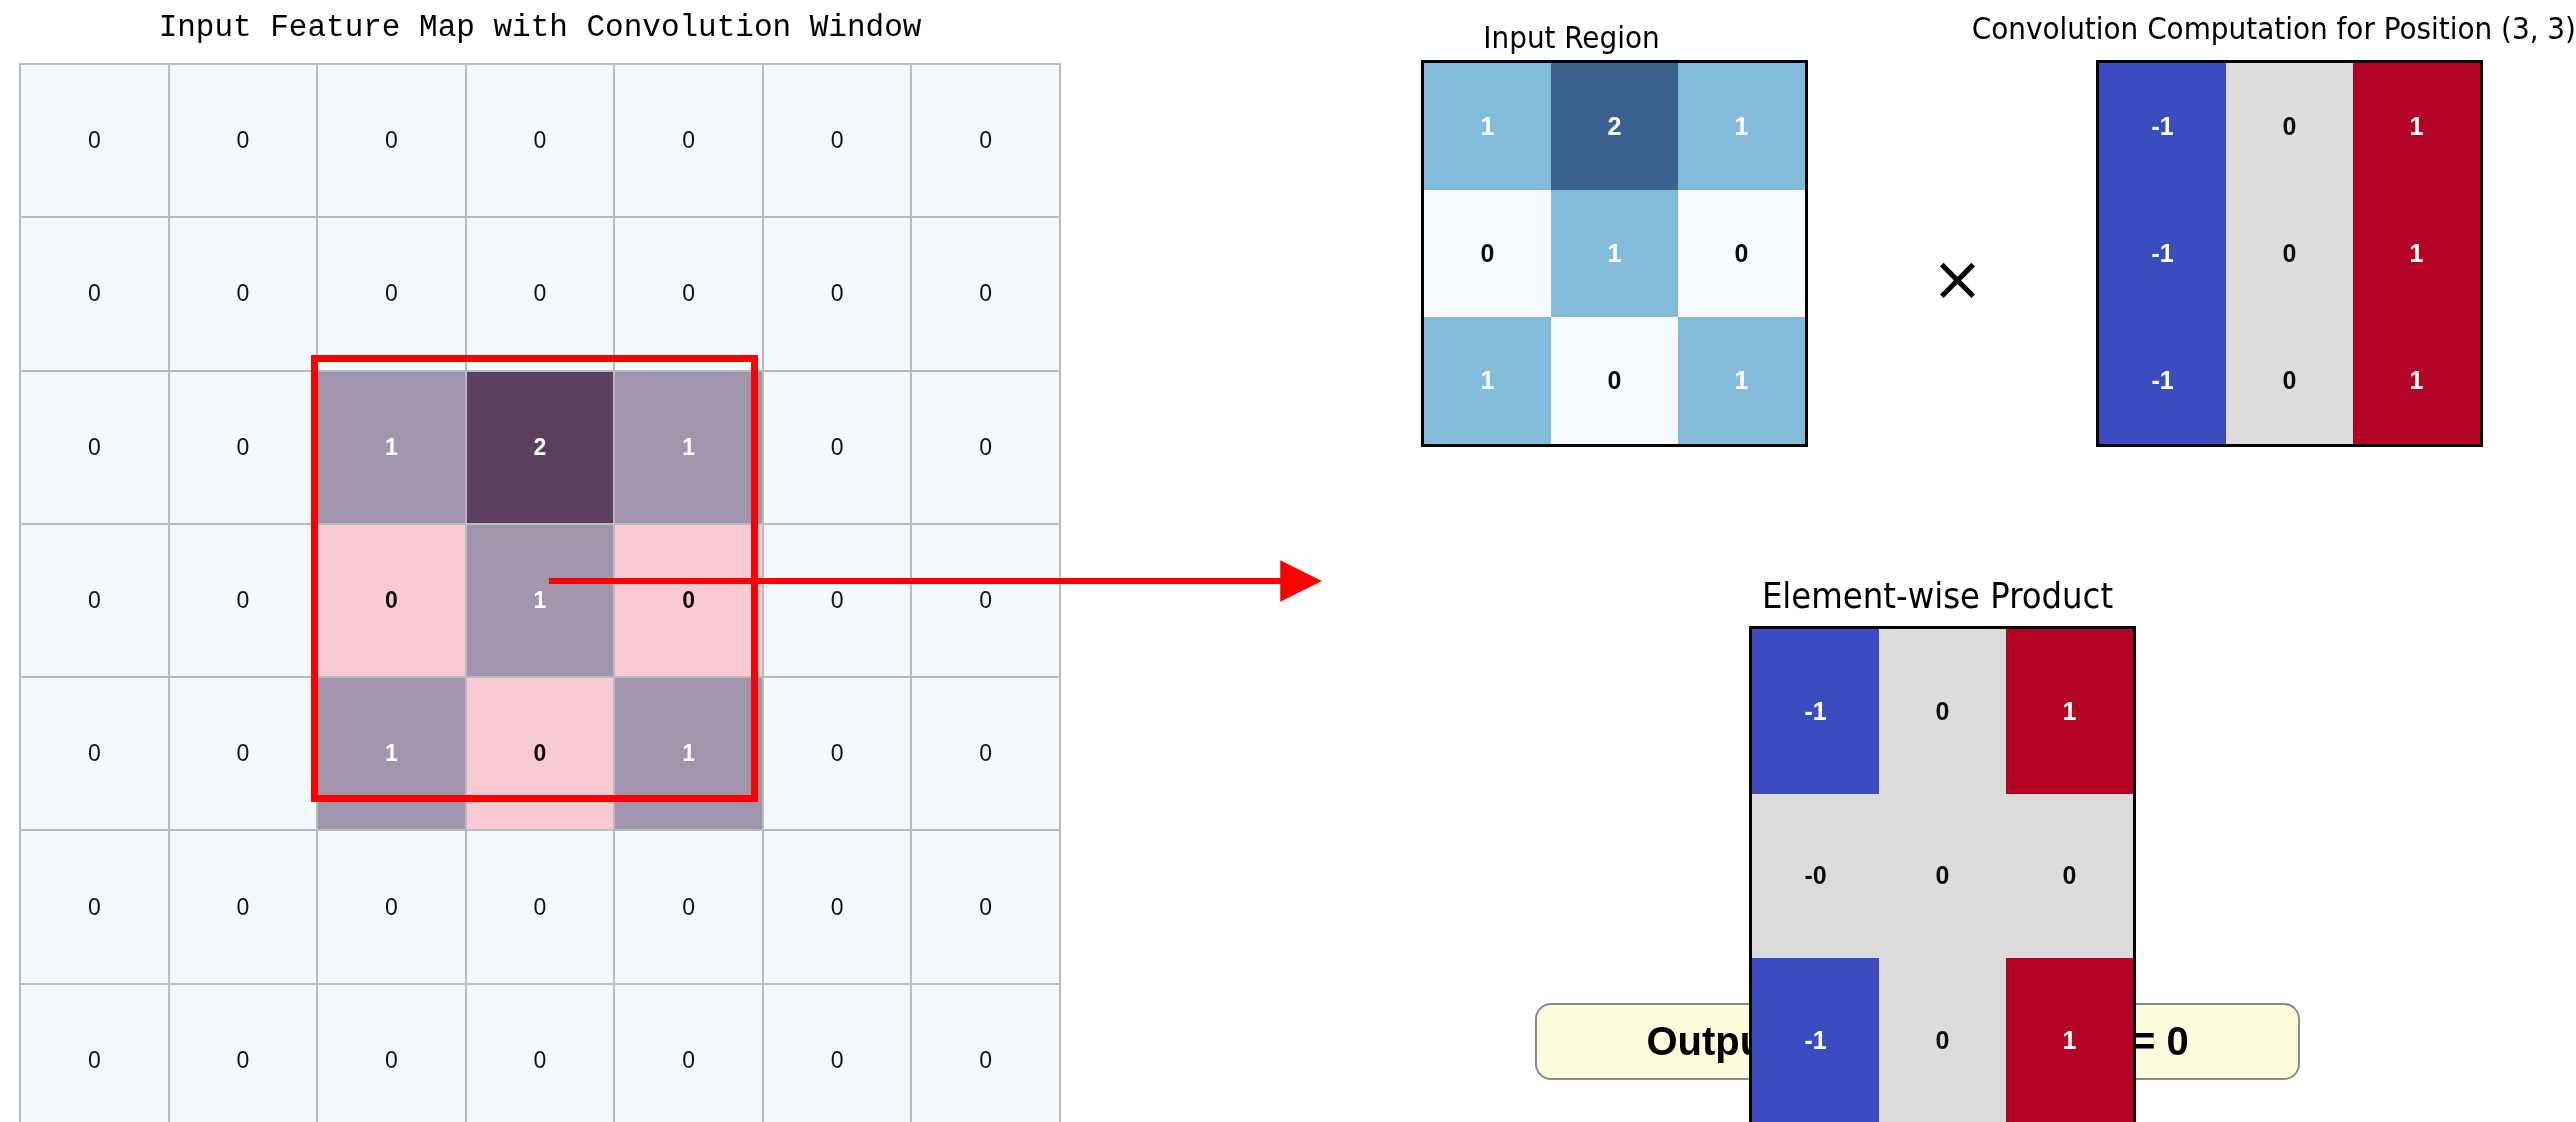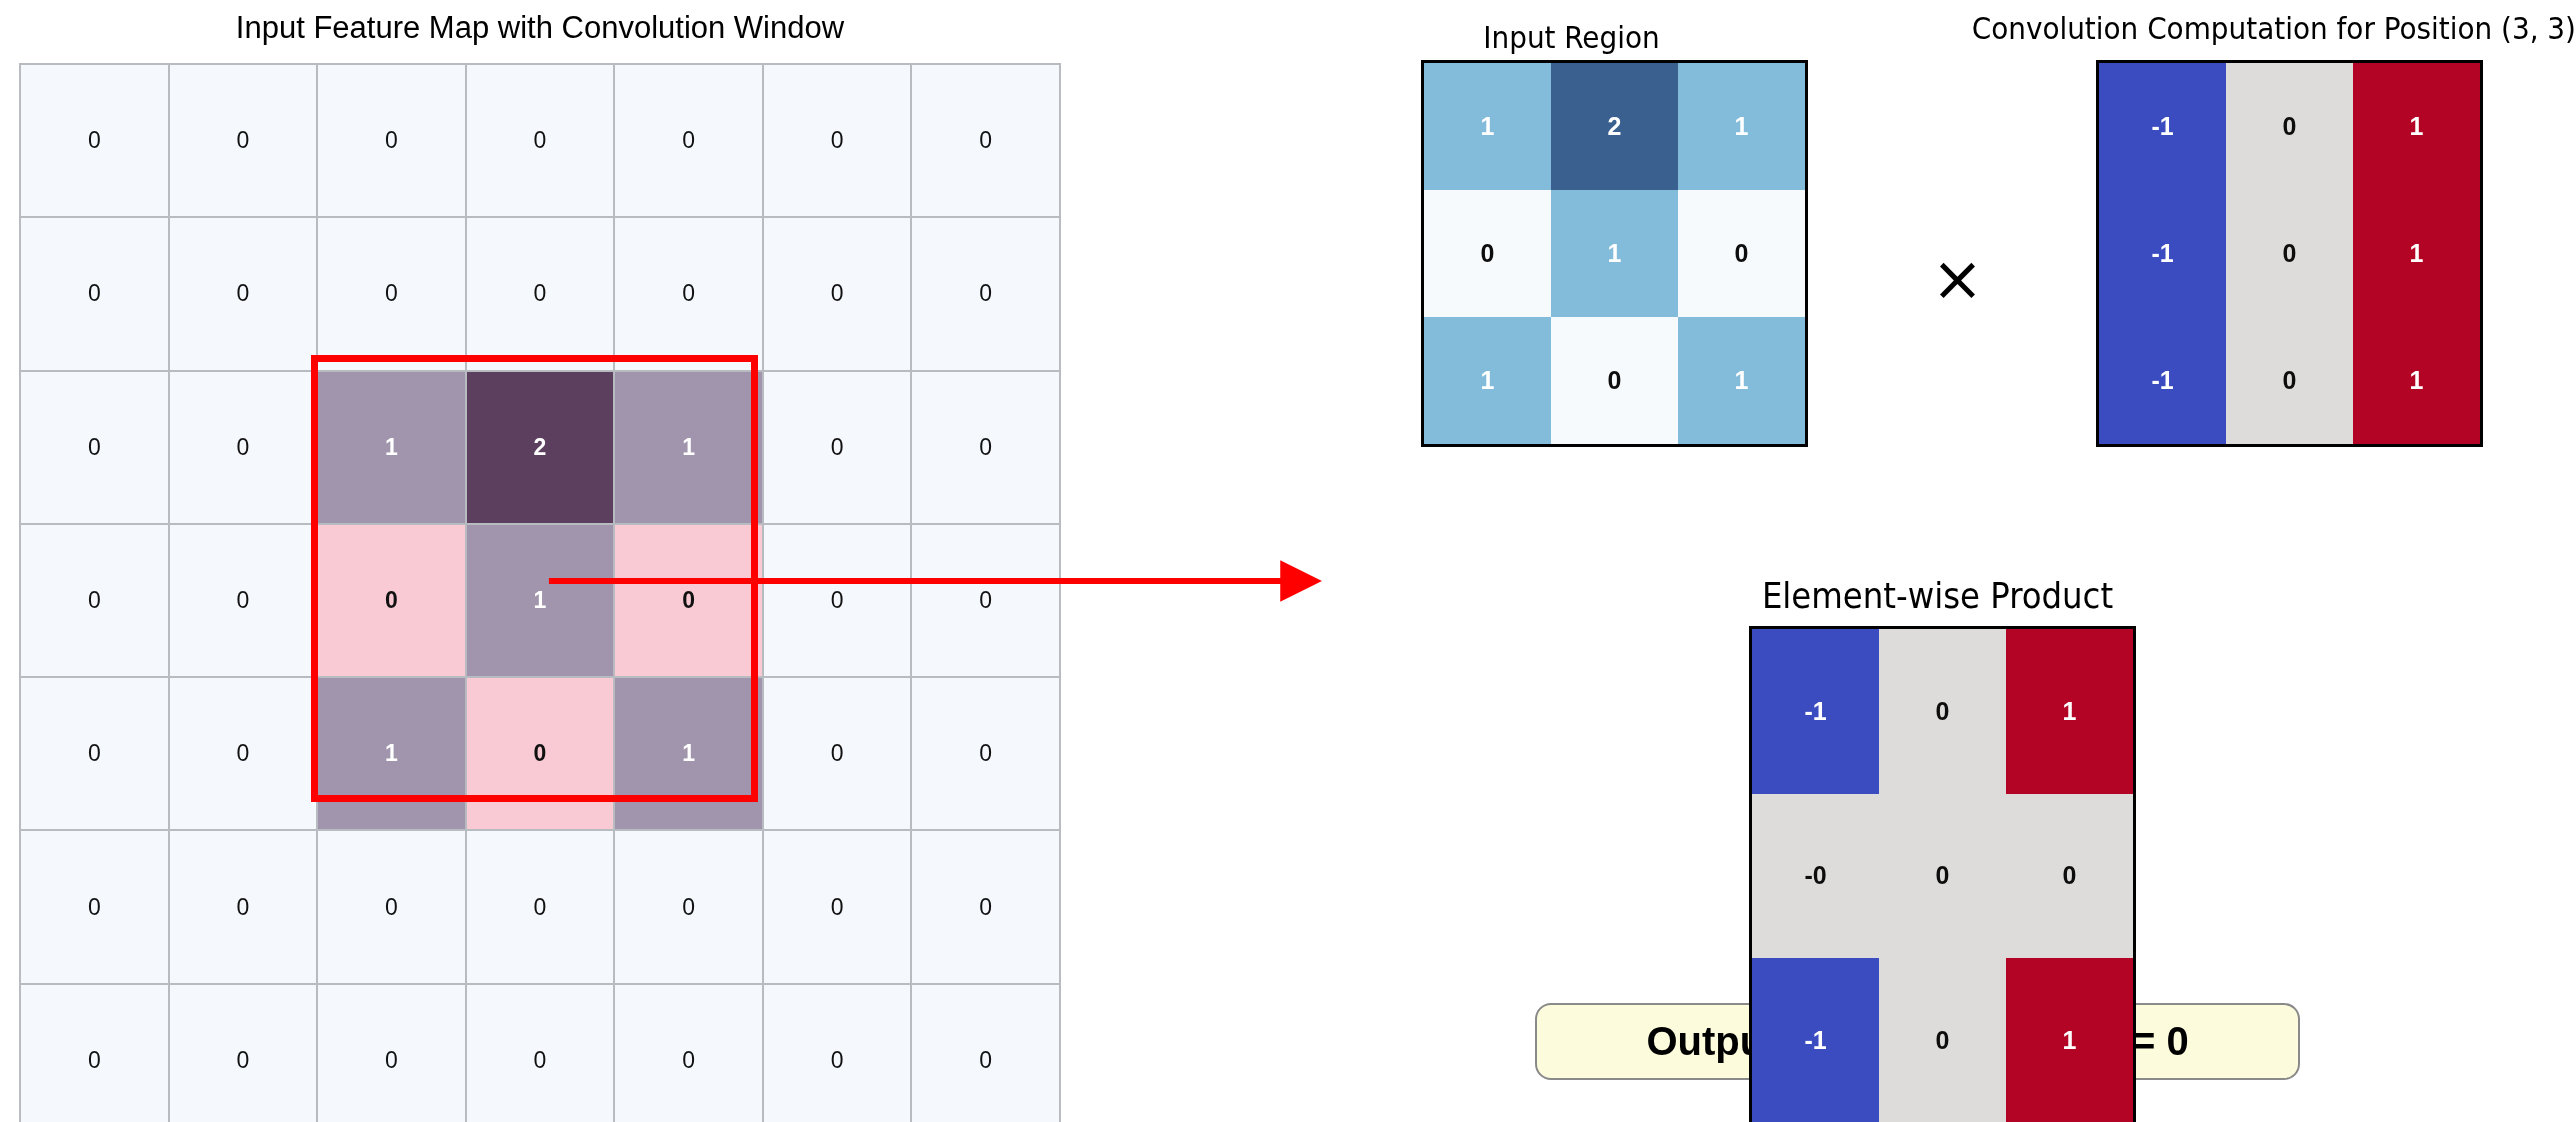--- a/index.html
+++ b/index.html
@@ -11,21 +11,21 @@
     font-family: "DejaVu Sans", sans-serif;
   }
   #root { position: relative; width: 2576px; height: 1123px; background:#fff; }
 
   
   #left-panel { position:absolute; left:0; top:0; width:1083px; height:1123px; }
 
   #fmap-title {
     position:absolute; left:19px; top:2px; width:1042px;
     text-align:center;
-    font-family:Liberation Sans, sans-serif;
+    font-family:Liberation Mono, monospace;
     font-stretch: condensed;
     font-size:31px; color:#000; line-height:52px; white-space:nowrap;
   }
 
   #fmap-grid {
     position:absolute; left:19px; top:63px;
     width:1042px; height:1075px;
     display:grid;
     grid-template-columns: repeat(7, 1fr);
     grid-template-rows: repeat(7, 1fr);

